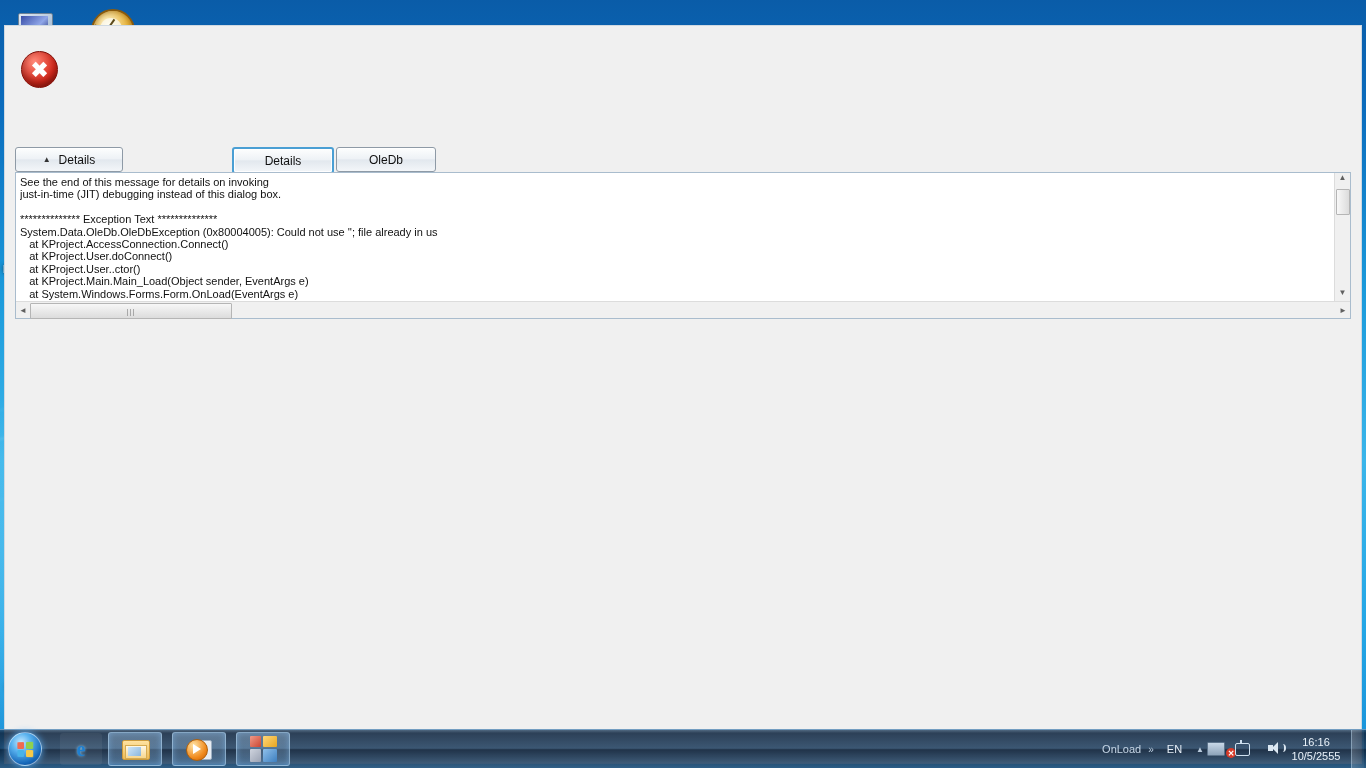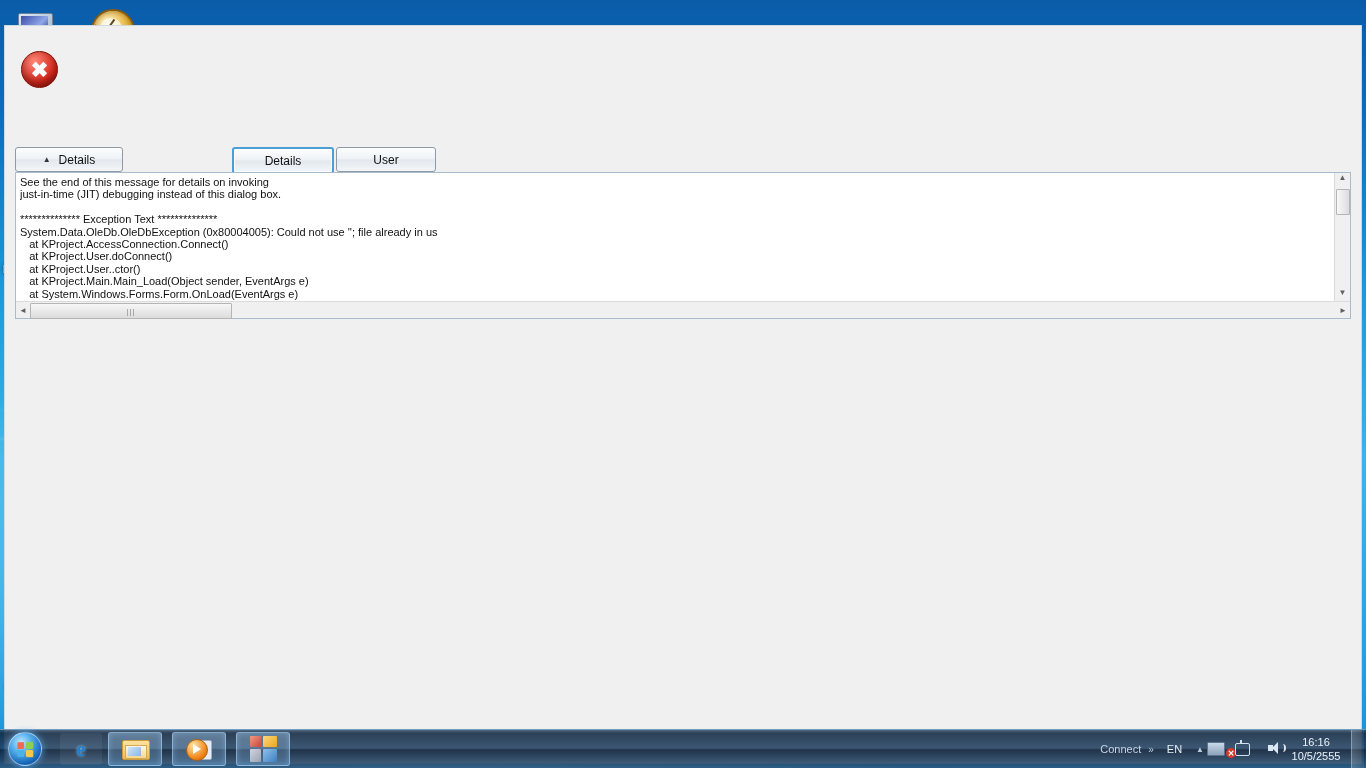--- a/index.html
+++ b/index.html
@@ -589,21 +589,21 @@
     <div class="errIcon">✖</div>
 
     <div class="errTextBlk">
     </div>
 
     <div class="dlgbtn" style="left:10px;top:121px;width:106px;">
       <span style="font-size:8px;color:#333;">▲</span>
       <span>Details</span>
     </div>
     <div class="dlgbtn def" style="left:227px;top:121px;width:98px;">Details</div>
-    <div class="dlgbtn" style="left:331px;top:121px;width:98px;">User</div>
+    <div class="dlgbtn" style="left:331px;top:121px;width:98px;">OleDb</div>
 
     <div class="detailsbox">
       <div class="detailstext">See the end of this message for details on invoking
 just-in-time (JIT) debugging instead of this dialog box.
 
 ************** Exception Text **************
 System.Data.OleDb.OleDbException (0x80004005): Could not use ''; file already in us
    at KProject.AccessConnection.Connect()
    at KProject.User.doConnect()
    at KProject.User..ctor()
@@ -660,21 +660,21 @@
   <div class="tbitem active" style="margin-left:10px;width:52px;">
     <span style="display:grid;grid-template-columns:11px 14px;grid-template-rows:11px 13px;gap:2px;width:27px;">
       <i style="background:linear-gradient(135deg,#f09a88,#cc4531);border-radius:1px;"></i>
       <i style="background:linear-gradient(135deg,#ffd77a,#e9a620);border-radius:1px;"></i>
       <i style="background:linear-gradient(135deg,#cfd4de,#9aa2b3);border-radius:1px;"></i>
       <i style="background:linear-gradient(135deg,#8fc0ea,#3d7fc0);border-radius:1px;"></i>
     </span>
   </div>
 
   <div id="tray">
-    <span class="lbl">Connect</span>
+    <span class="lbl">OnLoad</span>
     <span class="ch">»</span>
     <span class="lbl" style="color:#e6eef7;padding-left:10px;">EN</span>
     <span class="ch" style="padding-left:10px;font-size:8px;">▲</span>
     <span style="padding-left:9px;position:relative;display:inline-block;width:18px;height:14px;">
       <span style="position:absolute;left:0;bottom:0;width:16px;height:12px;background:linear-gradient(to bottom,#c8d8e8,#8ea4ba);border:1px solid #5d748c;border-radius:1px;"></span>
       <span style="position:absolute;right:-2px;bottom:-2px;width:10px;height:10px;border-radius:50%;background:#d63b2a;color:#fff;font:700 8px 'Liberation Sans',sans-serif;display:flex;align-items:center;justify-content:center;">✕</span>
     </span>
     <span style="padding-left:9px;position:relative;display:inline-block;width:16px;height:14px;">
       <span style="position:absolute;left:1px;top:1px;width:13px;height:11px;border:1px solid #cfe0ef;border-radius:2px;"></span>
       <span style="position:absolute;left:6px;top:-2px;width:2px;height:4px;background:#cfe0ef;"></span>

